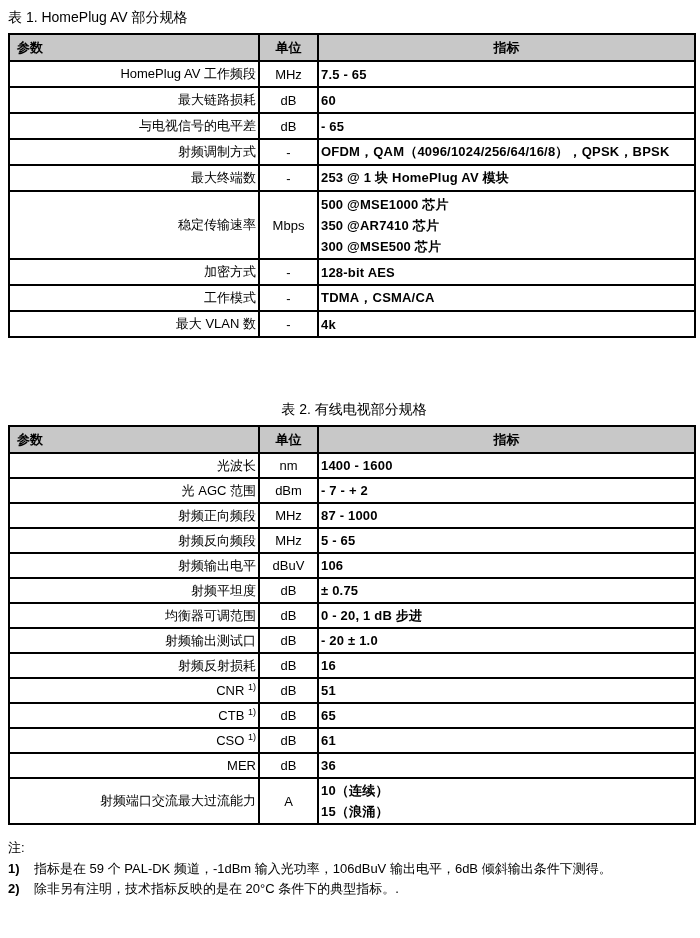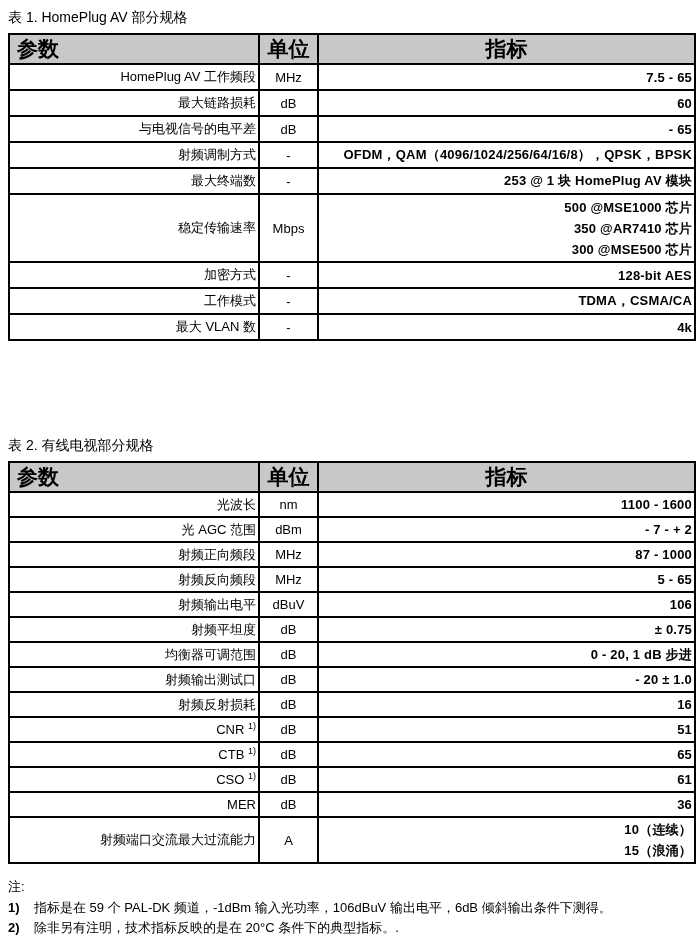--- a/index.html
+++ b/index.html
@@ -17,49 +17,49 @@
     box-sizing: border-box;
     padding: 8px 0 0 8px;
     overflow: hidden;
   }
   .doc-title {
     font-size: 14px;
     line-height: 18px;
     margin: 0 0 7px 0;
     color: #000000;
   }
-  .section2 { margin-top: 95px; }
+  .section2 { margin-top: 62px; text-align: center; }
   table.spec {
     border-collapse: collapse;
     table-layout: fixed;
     width: 686px;
   }
   table.spec th, table.spec td {
     border: 2px solid #000000;
     vertical-align: middle;
     overflow: hidden;
   }
   table.spec th {
     background: #c8c8c8;
     font-weight: bold;
-    font-size: 21px;
+    font-size: 13px;
     height: 25px;
     padding: 0;
   }
   table.spec th.h-param { text-align: left; padding-left: 7px; }
   table.spec th.h-unit, table.spec th.h-value { }
   table.spec td {
     font-size: 13px;
     height: 22px;
     padding: 1px 2px;
   }
   table.t2 td { height: 21px; }
   td.param { text-align: right; padding-left: 7px; }
   td.unit  { text-align: center; font-weight: normal; font-size: 13px; }
-  td.value { text-align: right; font-weight: bold; font-size: 13px; letter-spacing: 0.2px; }
+  td.value { text-align: left; font-weight: bold; font-size: 13px; letter-spacing: 0.2px; }
   tr.multi td { height: 64px; }
   tr.multi2 td { height: 41px; }
   .vline { line-height: 21px; }
   sup {
     font-size: 9px;
     vertical-align: super;
     line-height: 0;
   }
   .notes {
     margin-top: 13px;
@@ -160,21 +160,21 @@
       <tr>
         <th class="h-param">参数</th>
         <th class="h-unit">单位</th>
         <th class="h-value">指标</th>
       </tr>
     </thead>
     <tbody>
         <tr>
           <td class="param">光波长</td>
           <td class="unit">nm</td>
-          <td class="value">1100 - 1600</td>
+          <td class="value">1400 - 1600</td>
         </tr>
         <tr>
           <td class="param">光 AGC 范围</td>
           <td class="unit">dBm</td>
           <td class="value">- 7 - + 2</td>
         </tr>
         <tr>
           <td class="param">射频正向频段</td>
           <td class="unit">MHz</td>
           <td class="value">87 - 1000</td>

